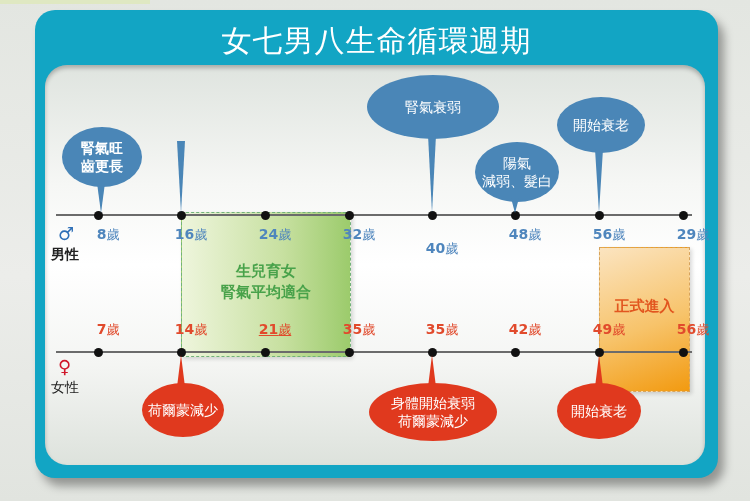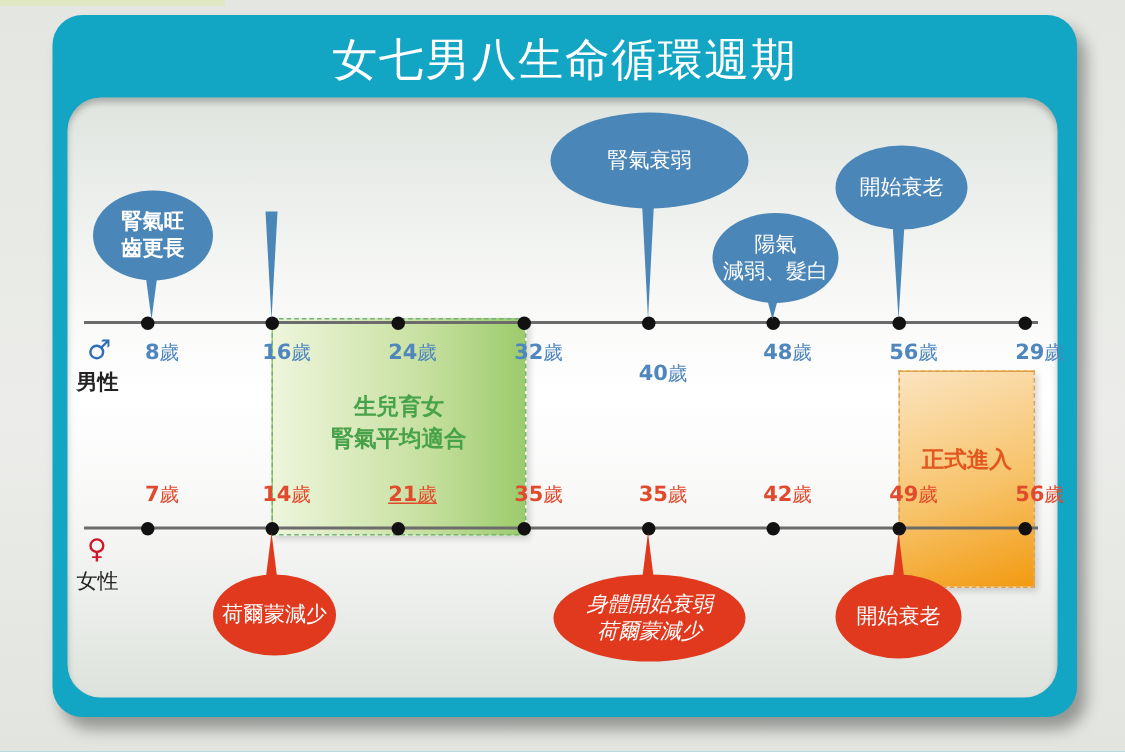--- a/index.html
+++ b/index.html
@@ -170,21 +170,21 @@
       <div>開始衰老</div>
     </div>
     <div class="tail down blue" style="left:550px; top:84px; border-top-width:64px;"></div>
 
     <div class="tail up red" style="left:132px; top:290px; border-bottom-width:32px;"></div>
     <div class="bubble red" style="left:97px; top:318px; width:82px; height:54px;">
       <div>荷爾蒙減少</div>
     </div>
 
     <div class="tail up red" style="left:383px; top:290px; border-bottom-width:32px;"></div>
-    <div class="bubble red" style="left:324px; top:318px; width:128px; height:58px;font-style:italic;">
+    <div class="bubble red" style="left:324px; top:318px; width:128px; height:58px;">
       <div>身體開始衰弱</div>
       <div>荷爾蒙減少</div>
     </div>
 
     <div class="tail up red" style="left:550px; top:290px; border-bottom-width:32px;"></div>
     <div class="bubble red" style="left:512px; top:318px; width:84px; height:56px;">
       <div>開始衰老</div>
     </div>
 
   </div>

